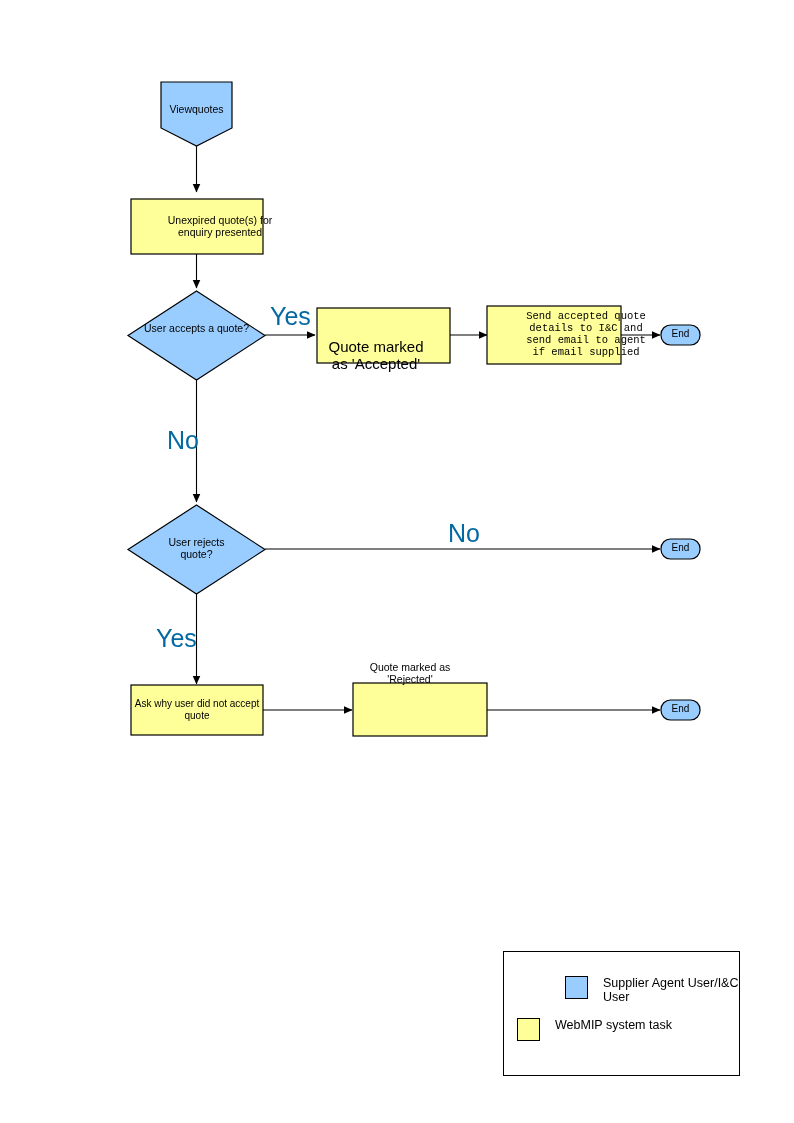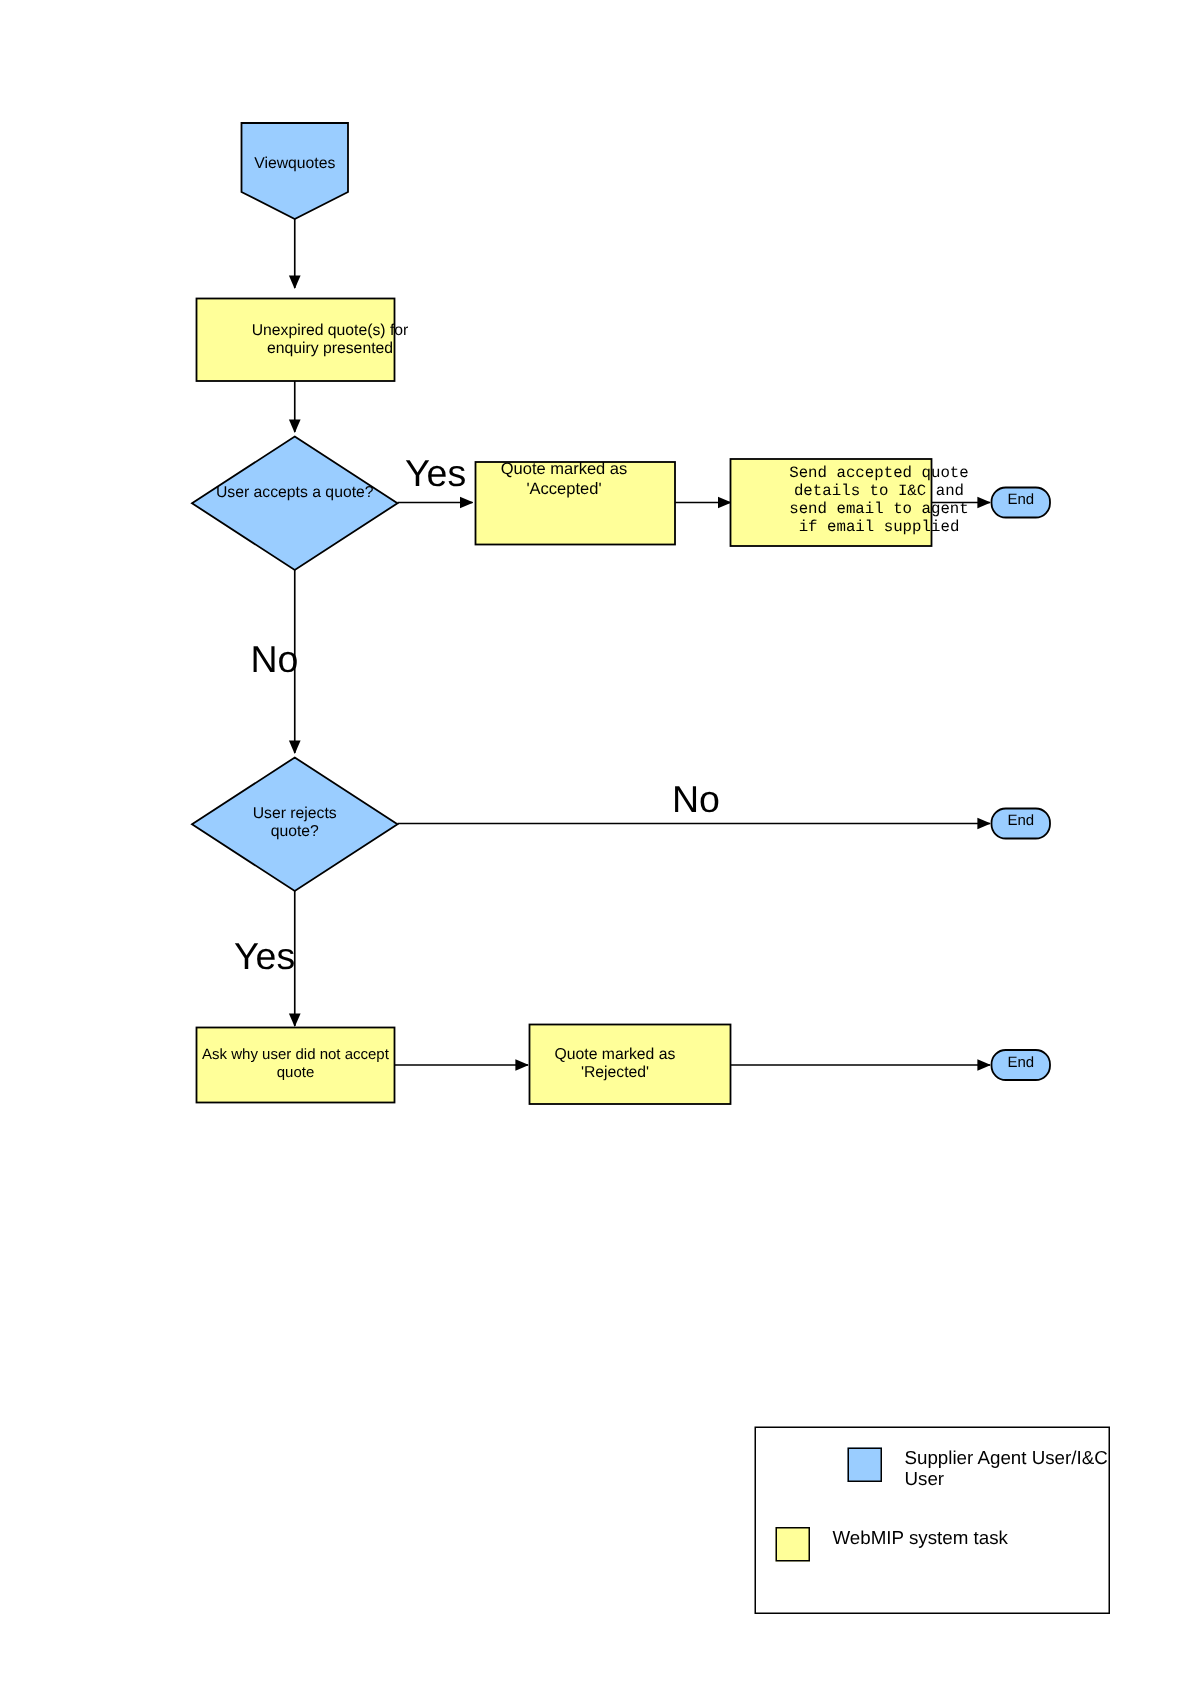--- a/index.html
+++ b/index.html
@@ -24,21 +24,21 @@
   }
   .node-label {
     position: absolute;
     text-align: center;
     color: #000000;
     pointer-events: none;
     line-height: 1.15;
   }
   .edge-label {
     position: absolute;
-    color: #000000;
+    color: #0369a1;
     font-size: 25px;
     line-height: 1;
   }
   .legend-box {
     position: absolute;
     left: 503px;
     top: 951px;
     width: 237px;
     height: 125px;
     border: 1px solid #000000;
@@ -121,46 +121,46 @@
 
   <rect x="661" y="700" width="39" height="20" rx="9.5" ry="9.5" fill="#9ACDFF" stroke="#000000" stroke-width="1.2"></rect>
 </svg>
 
 <div class="node-label" style="left:161px; top:103px; width:71px; font-size:10.5px;">Viewquotes</div>
 
 <div class="node-label" style="left:133px; top:214px; width:128px; font-size:10.5px;margin-left:23px;">Unexpired quote(s) for enquiry presented</div>
 
 <div class="node-label" style="left:142px; top:322px; width:109px; font-size:10.5px;">User accepts a quote?</div>
 
-<div class="node-label" style="left:319px; top:307px; width:114px; font-size:11px;">Quote  marked as 'Accepted'</div>
+<div class="node-label" style="left:319px; top:338px; width:114px; font-size:15px;">Quote  marked as 'Accepted'</div>
 
 <div class="node-label" style="left:518px; top:310px; width:136px; font-size:10.5px;font-family:Liberation Mono, monospace;">Send accepted quote details to I&amp;C and send email to agent if email supplied</div>
 
 <div class="node-label" style="left:661px; top:328px; width:39px; font-size:10px;">End</div>
 
 <div class="node-label" style="left:152px; top:536px; width:89px; font-size:10.5px;">User rejects quote?</div>
 
 <div class="node-label" style="left:661px; top:542px; width:39px; font-size:10px;">End</div>
 
 <div class="node-label" style="left:133px; top:698px; width:128px; font-size:10px;">Ask why user did not accept quote</div>
 
-<div class="node-label" style="left:355px; top:697px; width:110px; font-size:10.5px;">Quote  marked as 'Rejected'</div>
+<div class="node-label" style="left:355px; top:661px; width:110px; font-size:10.5px;">Quote  marked as 'Rejected'</div>
 
 <div class="node-label" style="left:661px; top:703px; width:39px; font-size:10px;">End</div>
 
 <div class="edge-label" style="left:270px; top:304px;">Yes</div>
 
 <div class="edge-label" style="left:167px; top:428px;">No</div>
 
 <div class="edge-label" style="left:448px; top:521px;">No</div>
 
 <div class="edge-label" style="left:156px; top:626px;">Yes</div>
 
 <div class="legend-box">
-  <div class="legend-row" style="top:13px;padding-left:48px;">
+  <div class="legend-row" style="top:24px;padding-left:48px;">
     <span class="legend-swatch" style="background:#9ACDFF;"></span>
     <span class="legend-text">Supplier Agent User/I&amp;C User</span>
   </div>
   <div class="legend-row" style="top:66px;">
     <span class="legend-swatch" style="background:#FFFF99;"></span>
     <span class="legend-text">WebMIP system task</span>
   </div>
 </div>
 
 </body></html>

